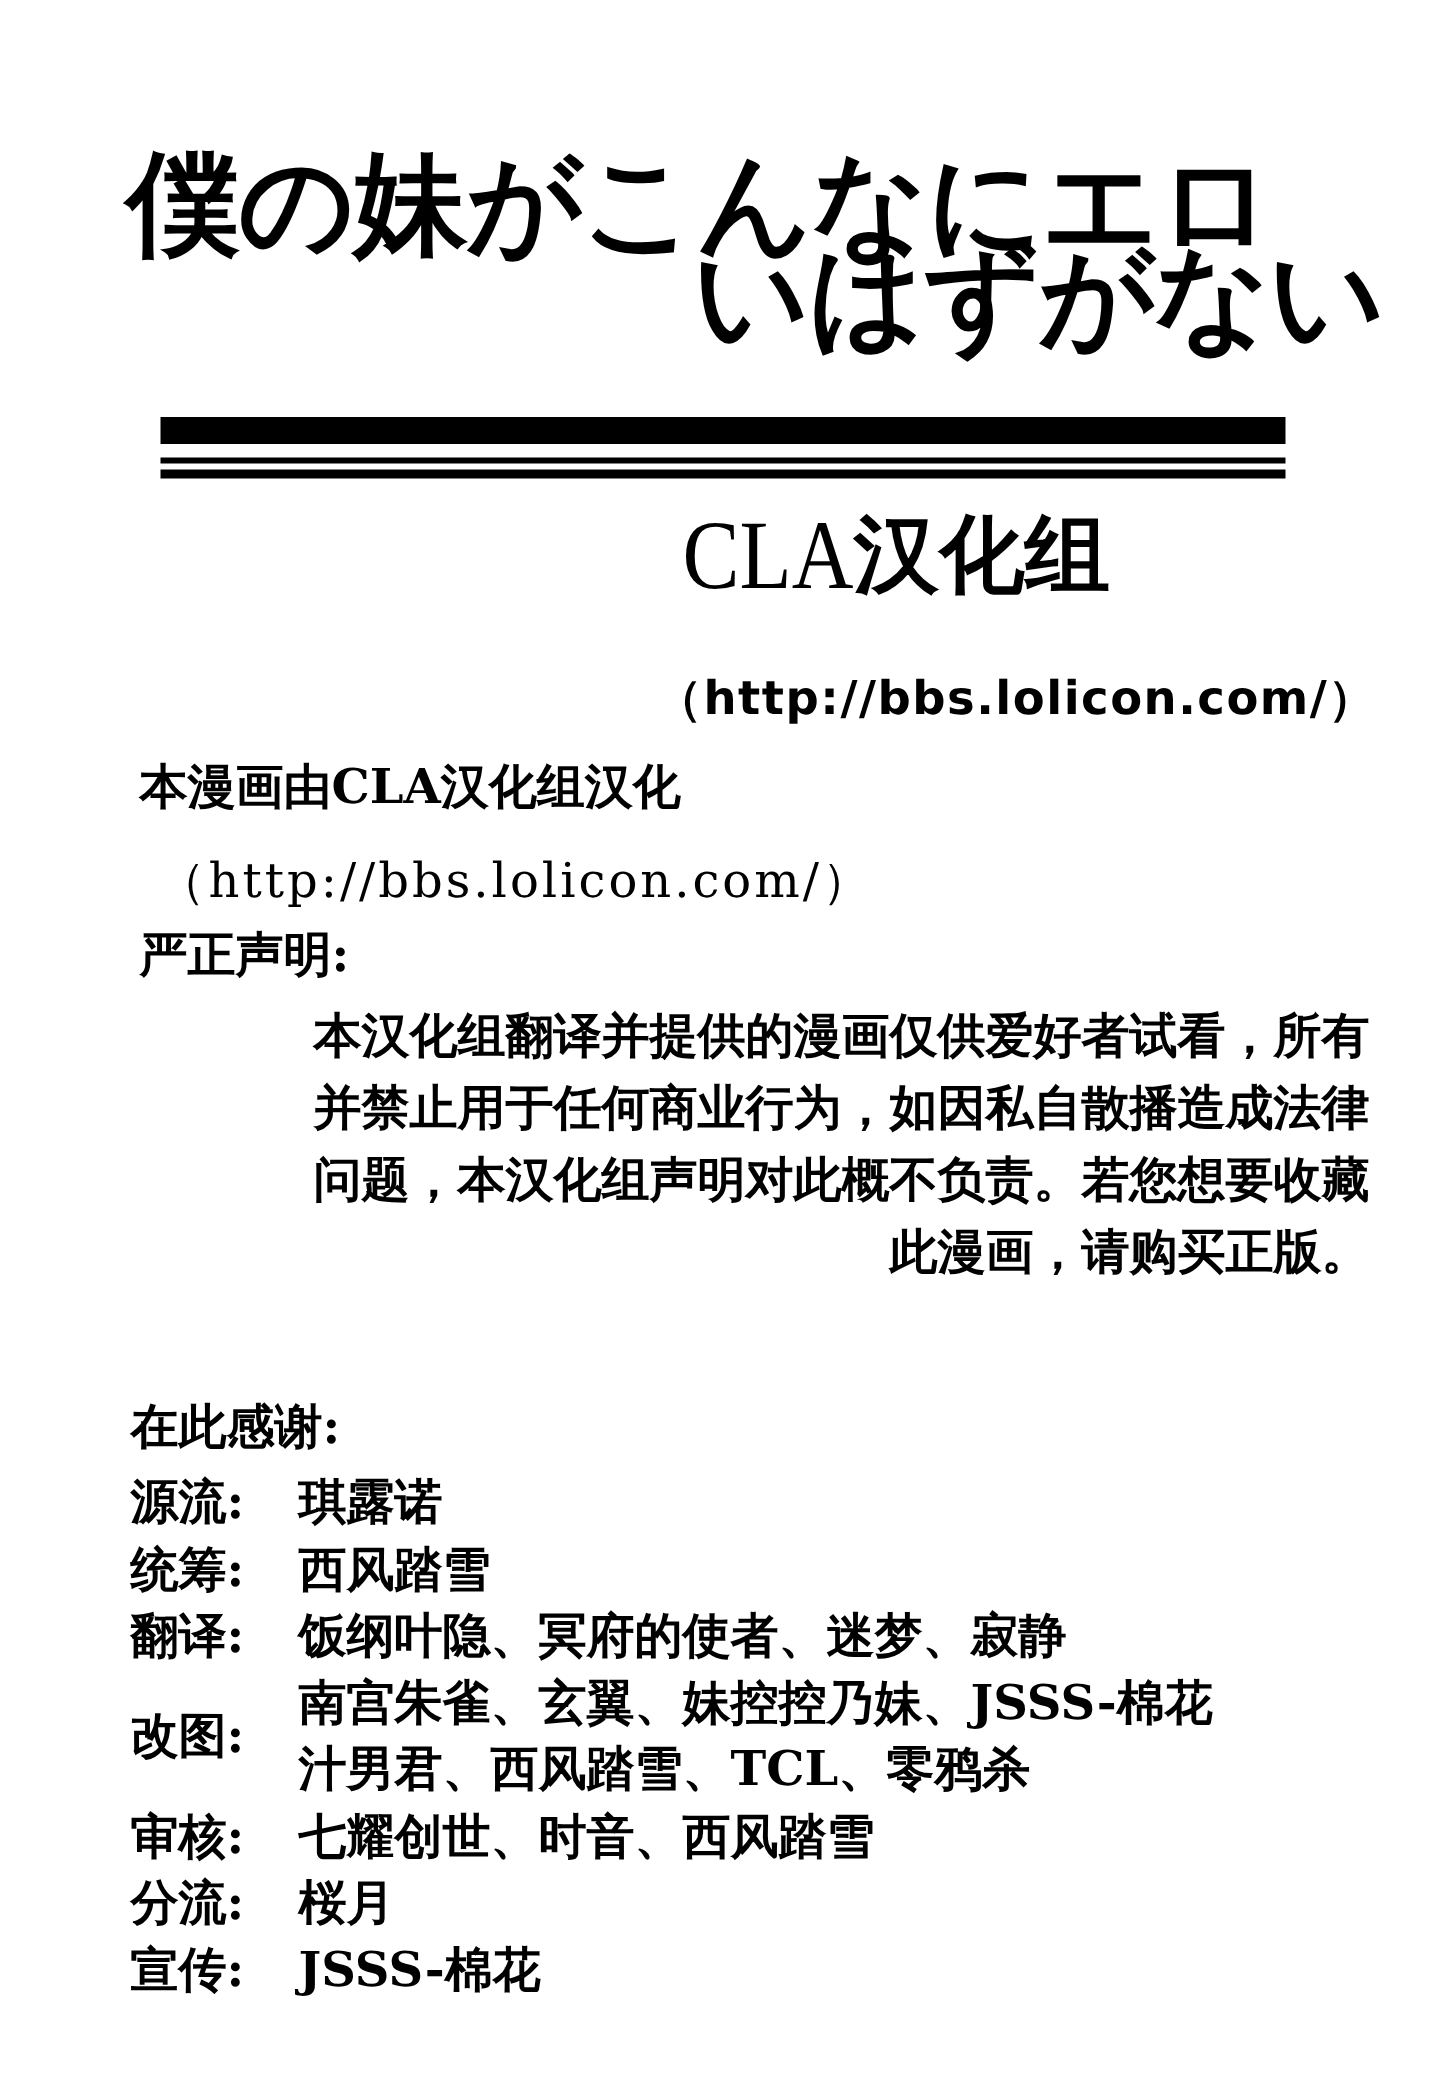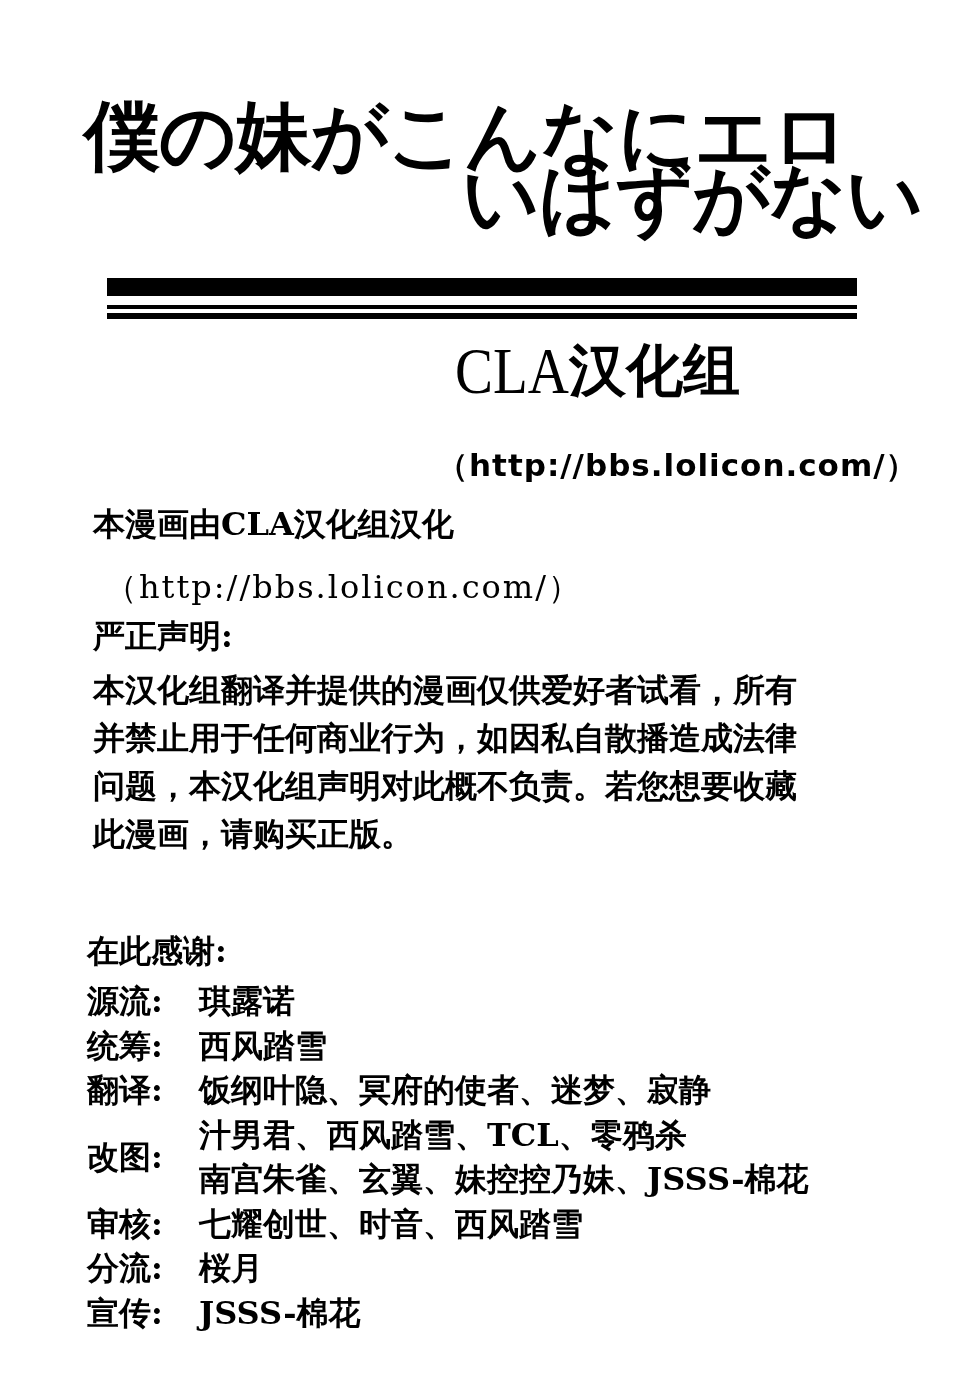--- a/index.html
+++ b/index.html
@@ -30,21 +30,21 @@
       font-family: "DejaVu Sans", sans-serif; font-weight: bold; white-space: nowrap; letter-spacing: 1px;
     }
     .body-text {
       position: absolute; font-family: "DejaVu Serif", serif; font-weight: bold;
       font-size: 32px; white-space: nowrap; line-height: 1;
     }
     #intro-line { left: 93px; top: 508px; }
     #intro-url { left: 105px; top: 571px; letter-spacing: 2px; font-weight: normal; }
     #notice-head { left: 93px; top: 620px; }
     #notice-body { left: 93px; top: 666px; line-height: 48px; white-space: normal; width: 820px; }
-    #notice-body div { white-space: nowrap; }
+    #notice-body div { white-space: nowrap; text-align: right; }
     #thanks-head { left: 87px; top: 935px; }
     #credits { position: absolute; left: 87px; top: 980px; font-family: "DejaVu Serif", serif; font-weight: bold; font-size: 32px; }
     .credit-row { display: flex; height: 44.5px; white-space: nowrap; align-items: center; }
     .credit-role { width: 112px; }
     .credit-names div { height: 44.5px; }
   </style>
 </head>
 <body>
 
 <div id="title1" class="title-line">僕の妹がこんなにエロ</div>
@@ -85,22 +85,22 @@
   </div>
   <div class="credit-row">
     <div class="credit-role">翻译:</div>
     <div class="credit-names">
         <div>饭纲叶隐、冥府的使者、迷梦、寂静</div>
       </div>
   </div>
   <div class="credit-row" style="height:89px">
     <div class="credit-role">改图:</div>
     <div class="credit-names">
+      <div>南宫朱雀、玄翼、妹控控乃妹、JSSS-棉花</div>
       <div>汁男君、西风踏雪、TCL、零鸦杀</div>
-      <div>南宫朱雀、玄翼、妹控控乃妹、JSSS-棉花</div>
     </div>
   </div>
   <div class="credit-row">
     <div class="credit-role">审核:</div>
     <div class="credit-names">
         <div>七耀创世、时音、西风踏雪</div>
       </div>
   </div>
   <div class="credit-row">
     <div class="credit-role">分流:</div>

